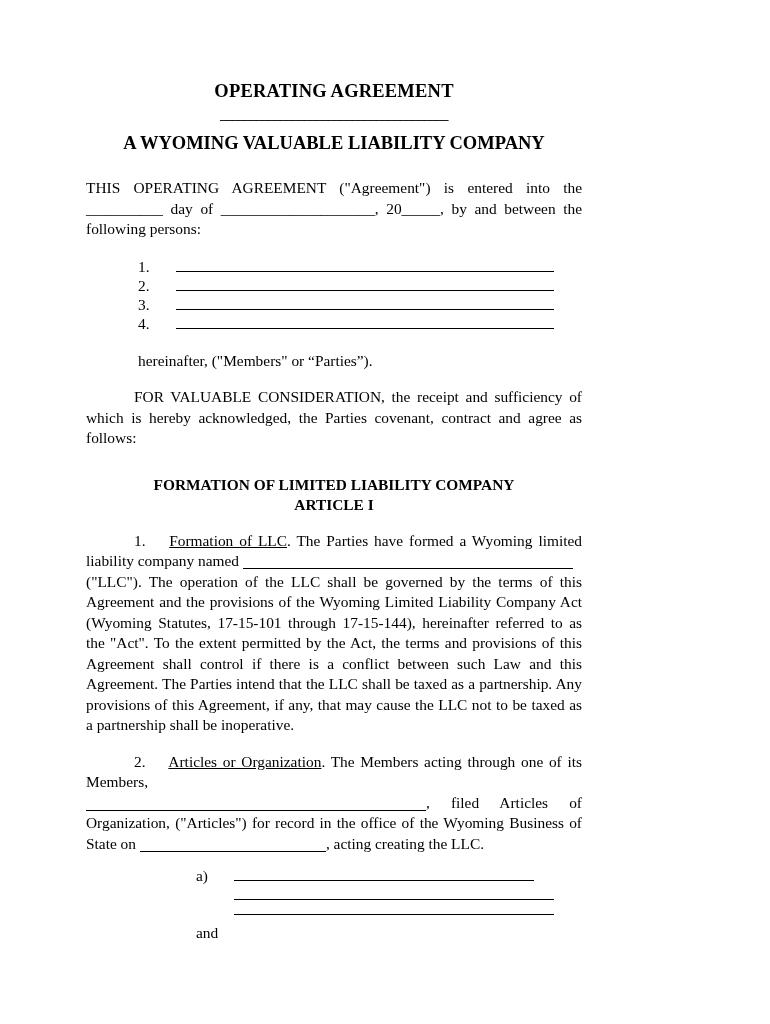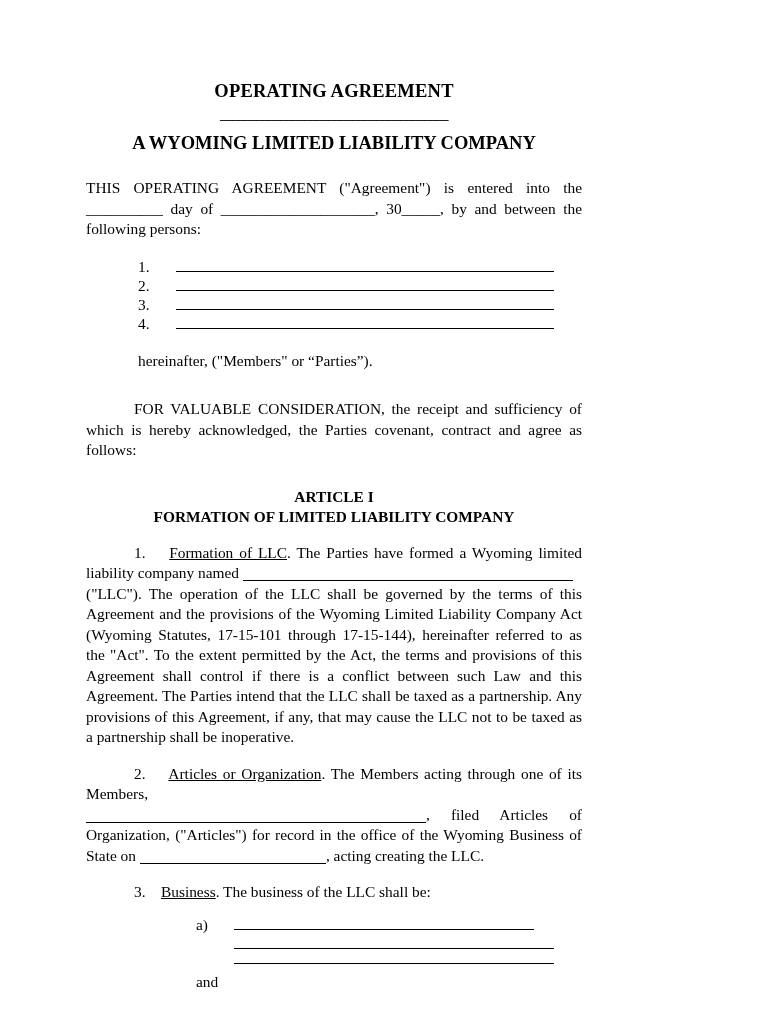--- a/index.html
+++ b/index.html
@@ -144,28 +144,28 @@
   }
 </style>
 </head>
 <body>
 
 <div class="page">
 
   <div class="title-block">
     <div class="title-line">OPERATING AGREEMENT</div>
     <div class="title-blank">______________________________________</div>
-    <div class="title-sub">A WYOMING LIMITED LIABILITY COMPANY</div>
+    <div class="title-sub">A WYOMING VALUABLE LIABILITY COMPANY</div>
   </div>
 
   <p class="para" style="margin-top:20px;">
     <span>THIS OPERATING AGREEMENT ("Agreement") is entered into the</span>
     <span>__________</span>
     <span>day of</span>
-    <span>____________________</span><span>, 30</span><span>_____</span><span>, by and between the following persons:</span>
+    <span>____________________</span><span>, 20</span><span>_____</span><span>, by and between the following persons:</span>
   </p>
 
   <div class="members-list">
     <div class="member-row">
       <span class="member-num">1.</span>
       <span class="member-rule"></span>
     </div>
     <div class="member-row">
       <span class="member-num">2.</span>
       <span class="member-rule"></span>
@@ -175,44 +175,41 @@
       <span class="member-rule"></span>
     </div>
     <div class="member-row">
       <span class="member-num">4.</span>
       <span class="member-rule"></span>
     </div>
   </div>
 
   <p class="hereinafter">hereinafter, ("Members" or “Parties”).</p>
 
-  <p class="para indent" style="margin-top:28px;">FOR VALUABLE CONSIDERATION, the receipt and sufficiency of which is hereby acknowledged, the Parties covenant, contract and agree as follows:</p>
+  <p class="para indent" style="margin-top:16px;">FOR VALUABLE CONSIDERATION, the receipt and sufficiency of which is hereby acknowledged, the Parties covenant, contract and agree as follows:</p>
 
   <div class="article-block">
+    <div class="article-h">FORMATION OF LIMITED LIABILITY COMPANY</div>
     <div class="article-h">ARTICLE I</div>
-    <div class="article-h">FORMATION OF LIMITED LIABILITY COMPANY</div>
   </div>
 
   <p class="sec sec-indent">
     <span>1.</span>&nbsp;&nbsp;&nbsp;&nbsp;<u class="ttl">Formation of LLC</u><span>.    The Parties have formed a Wyoming limited liability company named</span>
     <span class="rule" style="width:330px;"></span>
   </p>
   <p class="para-tight" style="text-align:justify;">("LLC"). The operation of the LLC shall be governed by the terms of this Agreement and the provisions of the Wyoming Limited Liability Company Act (Wyoming Statutes, 17-15-101 through 17-15-144), hereinafter referred to as the "Act".  To the extent permitted by the Act, the terms and provisions of this Agreement shall control if there is a conflict between such Law and this Agreement. The Parties intend that the LLC shall be taxed as a partnership.  Any provisions of this Agreement, if any, that may cause the LLC not to be taxed as a partnership shall be inoperative.</p>
 
   <p class="sec sec-indent">
     <span>2.</span>&nbsp;&nbsp;&nbsp;&nbsp;<u class="ttl">Articles or Organization</u><span>.   The Members acting through one of its Members,</span>
   </p>
   <p class="para-tight">
     <span class="rule" style="width:340px;"></span><span>, filed Articles of Organization, ("Articles") for record in the office of the Wyoming Business of State on</span>
     <span class="rule" style="width:186px;"></span><span>, acting creating the LLC.</span>
   </p>
 
-  <p class="sec sec-indent">
-    <span>3.</span>&nbsp;&nbsp;&nbsp;&nbsp;<u class="ttl">Business</u><span>.  The business of the LLC shall be:</span>
-  </p>
 
   <div class="biz-lines">
     <div class="biz-row">
       <span class="biz-label">a)</span>
       <span class="biz-rule"></span>
     </div>
     <div class="biz-row">
       <span class="biz-label"></span>
       <span class="biz-rule long"></span>
     </div>

